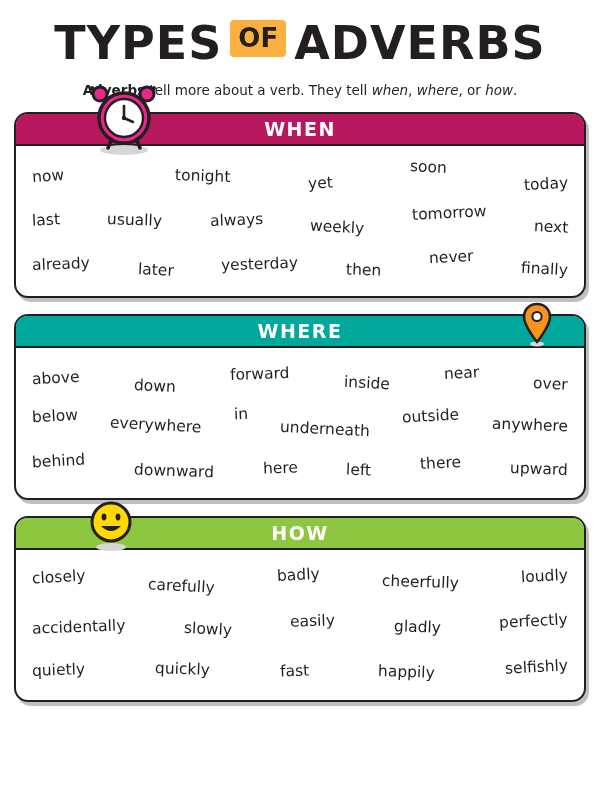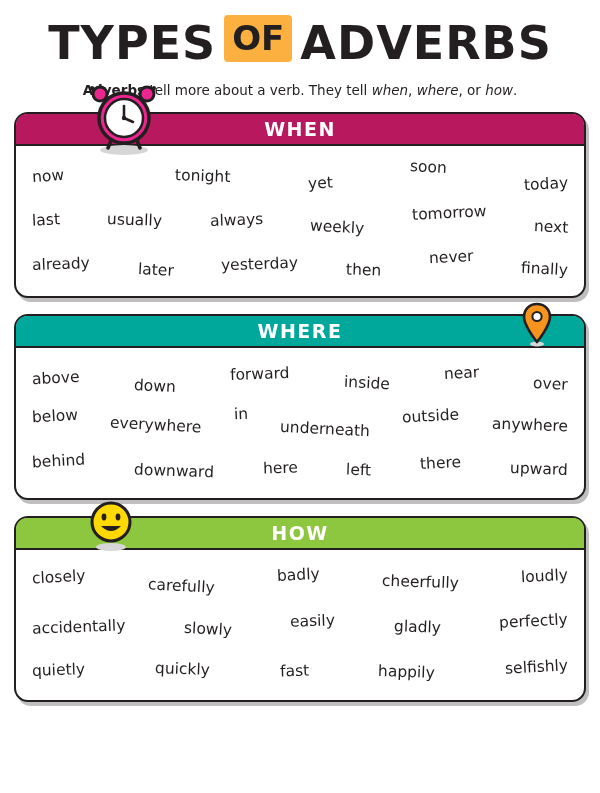--- a/index.html
+++ b/index.html
@@ -33,21 +33,21 @@
     font-size: 46px;
     letter-spacing: 1px;
     color: #231f20;
     vertical-align: middle;
   }
   .title .of {
     display: inline-block;
     background: #fbb040;
     color: #231f20;
     font-weight: bold;
-    font-size: 34px;
+    font-size: 26px;
     padding: 3px 8px 4px 8px;
     border-radius: 4px;
     margin: 0 8px;
     vertical-align: middle;
     position: relative;
     top: -5px;
   }
 
   
   .subtitle {

